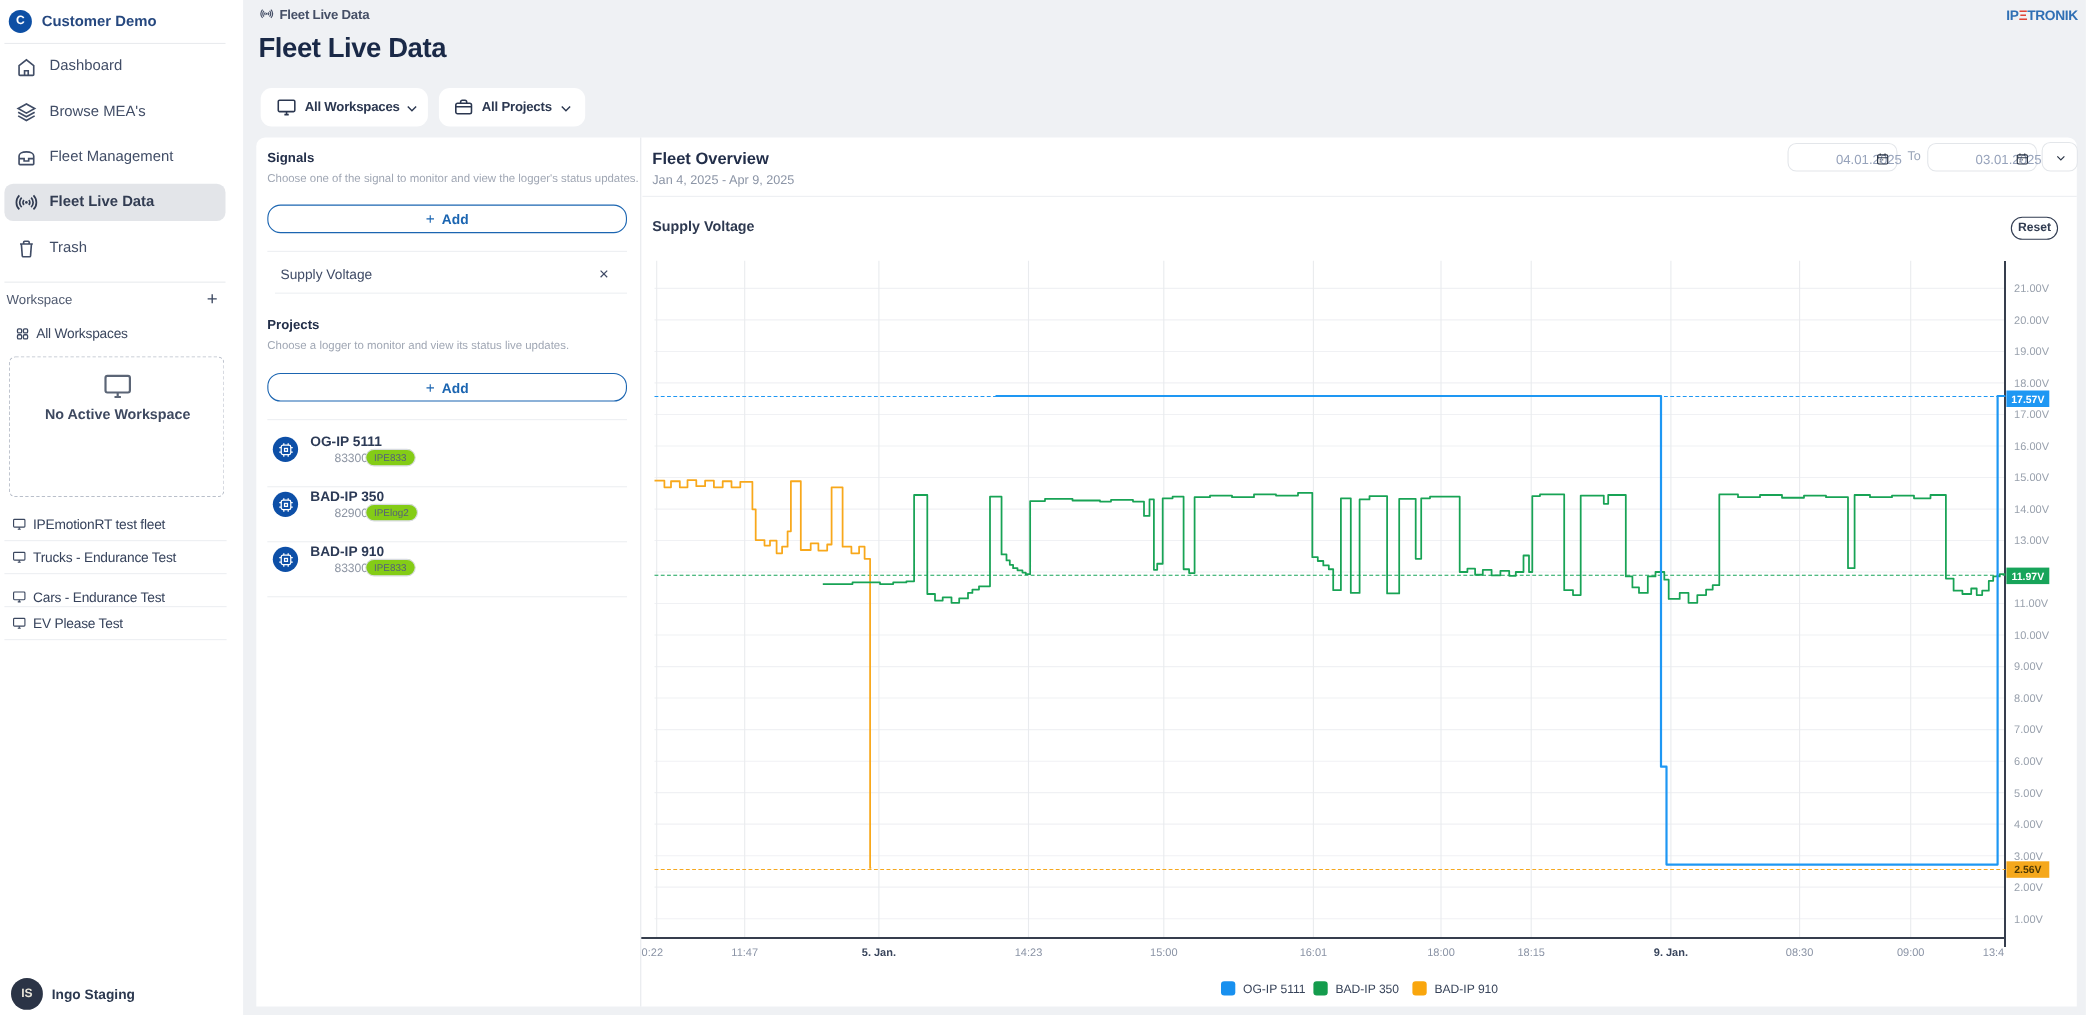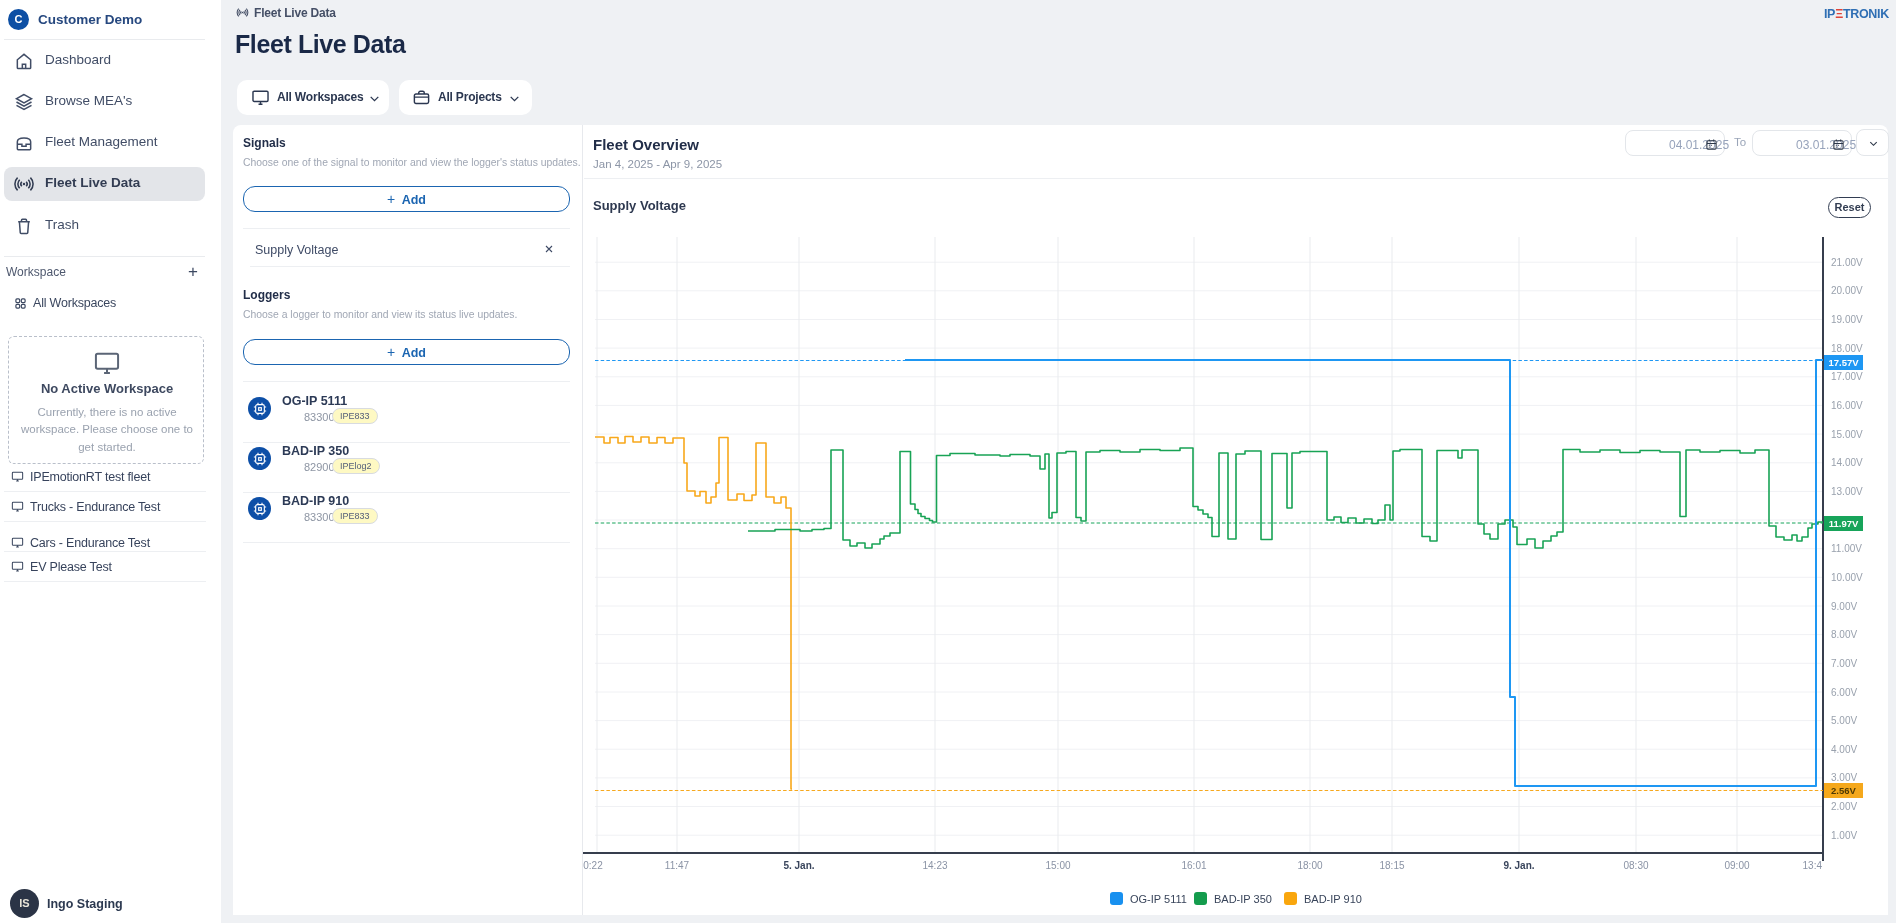--- a/index.html
+++ b/index.html
@@ -11,21 +11,21 @@
 .sb-logo { position:absolute; left:8px; top:9px; width:21px; height:21px; border-radius:50%; background:#0d4fa4; color:#fff; font-size:11px; font-weight:bold; text-align:center; line-height:21px; }
 .sb-title { position:absolute; left:38px; top:12px; font-size:13.5px; font-weight:bold; color:#26487f; }
 .sb-div { position:absolute; left:4px; width:201px; height:1px; background:#e9ebee; }
 .nav-item { position:absolute; left:4px; width:201px; height:34px; }
 .nav-item .ic { position:absolute; left:10px; top:7px; width:20px; height:20px; }
 .nav-item .tx { position:absolute; left:41px; top:8px; font-size:13.5px; color:#414d66; }
 .nav-act { position:absolute; left:4px; width:201px; height:34px; background:#e3e5e9; border-radius:8px; }
 .ws-label { position:absolute; left:6px; top:265px; font-size:12px; color:#4e586e; }
 .ws-plus { position:absolute; left:188px; top:262px; font-size:17px; color:#3c4861; font-weight:400; }
 .ws-all { position:absolute; left:14px; top:296px; }
-.dashed-box { position:absolute; left:8px; top:336px; width:196px; height:128px; border:1px dashed #b9bfca; border-radius:6px; }
+.dashed-box { position:absolute; left:8px; top:324px; width:196px; height:128px; border:1px dashed #b9bfca; border-radius:6px; }
 .wsitem { position:absolute; left:11px; width:200px; height:30px; }
 .wsitem .ic { position:absolute; left:0px; top:8px; width:13px; height:13px; }
 .wsitem .tx { position:absolute; left:19px; top:8px; font-size:12.5px; color:#37435c; letter-spacing:-0.2px; }
 .wssep { position:absolute; left:4px; width:202px; height:1px; background:#edeff2; }
 .avatar { position:absolute; left:10px; top:889px; width:29px; height:29px; border-radius:50%; background:#2b3446; color:#e8e4d8; font-size:11px; font-weight:bold; text-align:center; line-height:29px; }
 .avname { position:absolute; left:47px; top:897px; font-size:12.5px; font-weight:600; color:#2c3950; }
 
 
 .crumb-ic { position:absolute; left:236px; top:6px; width:13px; height:13px; }
 .crumb-tx { position:absolute; left:254px; top:6px; font-size:12px; font-weight:600; color:#454f66; letter-spacing:-0.2px; }
@@ -38,21 +38,21 @@
 #panel { position:absolute; left:233px; top:125px; width:1655px; height:790px; background:#fff; border-radius:8px 8px 0 0; }
 #sigpanel { position:absolute; left:0; top:0; width:350px; height:790px; border-right:1px solid #e7e9ed; }
 .h2 { font-size:12px; font-weight:bold; color:#222e49; }
 .desc { font-size:10.4px; color:#a0a7b4; white-space:nowrap; }
 .addbtn { position:absolute; left:10px; width:327px; height:26px; border:1.5px solid #1b65b1; border-radius:12px; color:#1b65b1; font-size:12.5px; font-weight:600; text-align:center; line-height:24px; }
 .sep { position:absolute; background:#edeff2; height:1px; }
 .logrow { position:absolute; left:10px; width:330px; height:50px; }
 .logcirc { position:absolute; left:5px; top:3px; width:23px; height:23px; border-radius:50%; background:#0d4fa7; }
 .logname { position:absolute; left:39px; top:0px; font-size:12.5px; font-weight:600; color:#2c3a56; }
 .lognum { position:absolute; left:29px; top:17px; font-size:11px; color:#8d95a3;margin-left:32px; }
-.logtag { position:absolute; top:14px; height:16px; border:1px solid #d8dbe0; border-radius:8px; background:#fef9c3; font-size:9px; color:#55607a; line-height:14px; padding:0 7px; }
+.logtag { position:absolute; top:14px; height:16px; border:1px solid #d8dbe0; border-radius:8px; background:#84cc16; font-size:9px; color:#55607a; line-height:14px; padding:0 7px; }
 
 
 .fo-title { position:absolute; left:360px; top:11px; font-size:15px; font-weight:bold; color:#222e49; }
 .fo-sub { position:absolute; left:360px; top:33px; font-size:11.5px; color:#8c95a6; }
 .datebox { position:absolute; top:5px; width:100px; height:26px; border:1px solid #e3e6ea; border-radius:8px; background:#fff; }
 .datebox .tx { position:absolute; left:10px; top:7px; font-size:12px; color:#97a3bb;margin-left:33px; }
 .chevbox { position:absolute; left:1623px; top:4px; width:33px; height:27px; border:1px solid #e3e6ea; border-radius:8px; background:#fff; }
 .sv-label { position:absolute; left:360px; top:73px; font-size:13px; font-weight:600; color:#2e3950; }
 .resetbtn { position:absolute; left:1595px; top:72px; width:43px; height:21px; border:1.5px solid #323d52; border-radius:11px; font-size:11px; font-weight:bold; color:#323d52; text-align:center; line-height:19px; }
 </style>
@@ -115,21 +115,20 @@
         </svg>
       <div style="position:absolute; left:19px; top:0px; width:150px; font-size:12.5px; color:#3b475f; letter-spacing:-0.2px;">All Workspaces</div>
     </div>
 
     <div class="dashed-box">
       <svg style="position:absolute; left:83px; top:12px;" width="30" height="28" viewBox="0 0 24 24" fill="none" stroke="#5b6576" stroke-width="1.7">
           <rect x="2.5" y="4" width="19" height="13" rx="1.5"></rect>
           <path d="M9.5 20.5h5M12 17v3.5"></path>
         </svg>
       <div style="position:absolute; left:0; top:44px; width:196px; text-align:center; font-size:13px; font-weight:600; color:#3e4960;">No Active Workspace</div>
-      <div style="position:absolute; left:10px; top:67px; width:176px; text-align:center; font-size:11.5px; color:#9aa2af; line-height:1.5;">Currently, there is no active workspace. Please choose one to get started.</div>
     </div>
 
     <div class="wsitem" style="top:462px;">
       <svg class="ic" viewBox="0 0 24 24" fill="none" stroke="#3b475f" stroke-width="1.9">
           <rect x="2.5" y="4" width="19" height="13" rx="1.5"></rect>
           <path d="M9.5 20.5h5M12 17v3.5"></path>
         </svg>
       <div class="tx">IPEmotionRT test fleet</div>
     </div>
     <div class="wssep" style="top:491px;"></div>
@@ -195,21 +194,21 @@
     <div id="sigpanel">
       <div class="h2" style="position:absolute; left:10px; top:11px;">Signals</div>
       <div class="desc" style="position:absolute; left:10px; top:32px;">Choose one of the signal to monitor and view the logger's status updates.</div>
       <div class="addbtn" style="top:61px;"><span style="font-weight:400; font-size:14px;">+</span>&nbsp; Add</div>
       <div class="sep" style="left:10px; top:103px; width:327px;"></div>
       <div style="position:absolute; left:22px; top:118px; font-size:12.5px; color:#3f4b66;">Supply Voltage</div>
       <svg style="position:absolute; left:310px; top:118px;" width="12" height="12" viewBox="0 0 24 24" fill="none" stroke="#3f4b66" stroke-width="2.2">
           <path d="M6 6l12 12M18 6 6 18"></path>
         </svg>
       <div class="sep" style="left:17px; top:141px; width:320px;"></div>
-      <div class="h2" style="position:absolute; left:10px; top:163px;">Loggers</div>
+      <div class="h2" style="position:absolute; left:10px; top:163px;">Projects</div>
       <div class="desc" style="position:absolute; left:10px; top:184px;">Choose a logger to monitor and view its status live updates.</div>
       <div class="addbtn" style="top:214px;"><span style="font-weight:400; font-size:14px;">+</span>&nbsp; Add</div>
       <div class="sep" style="left:10px; top:256px; width:327px;"></div>
 
       <div class="logrow" style="top:269px;">
         <div class="logcirc"></div>
         <svg style="position:absolute; left:8.5px; top:6.5px;" width="16" height="16" viewBox="0 0 24 24" fill="none" stroke="#fff" stroke-width="1.7">
             <rect x="5.5" y="5.5" width="13" height="13" rx="2.5"></rect>
             <rect x="10" y="10" width="4" height="4"></rect>
             <path d="M9 5.5V2.8M15 5.5V2.8M9 21.2v-2.7M15 21.2v-2.7M5.5 9H2.8M5.5 15H2.8M21.2 9h-2.7M21.2 15h-2.7"></path>

